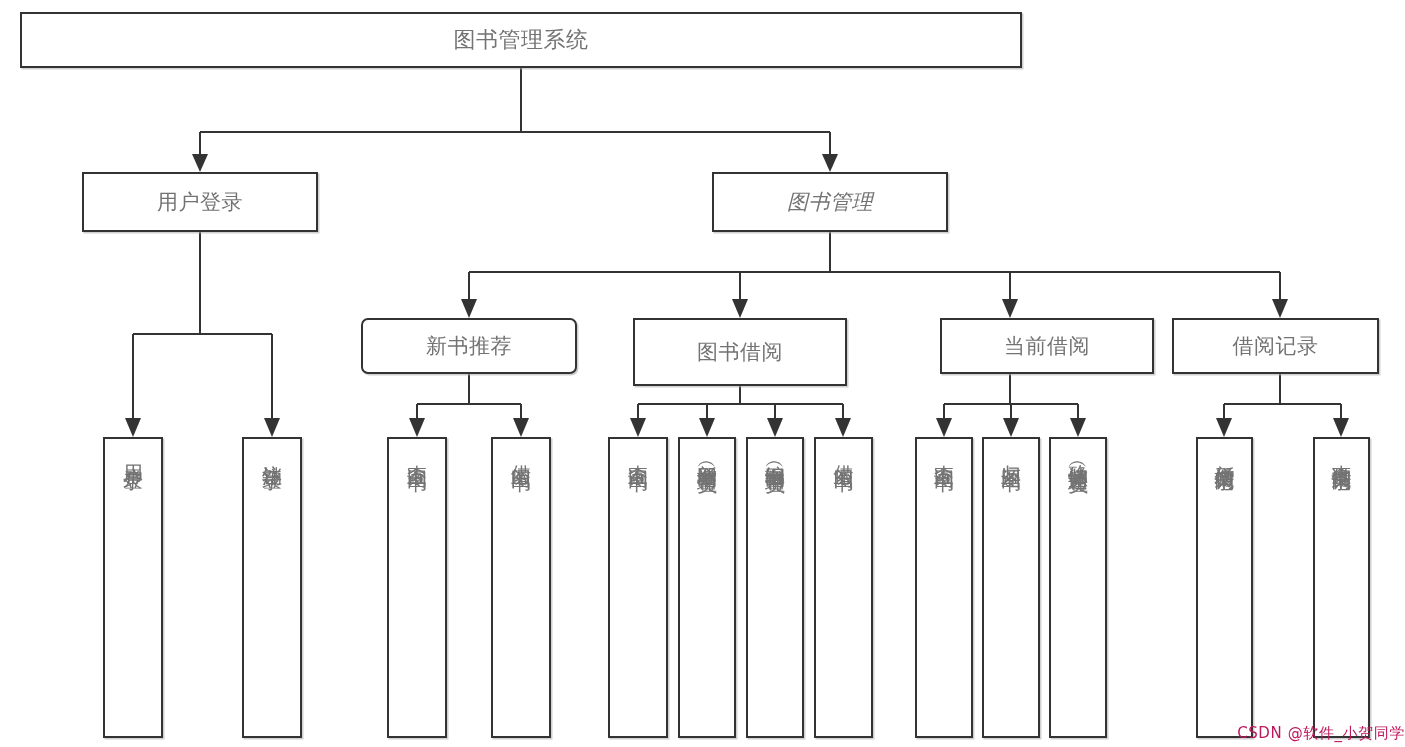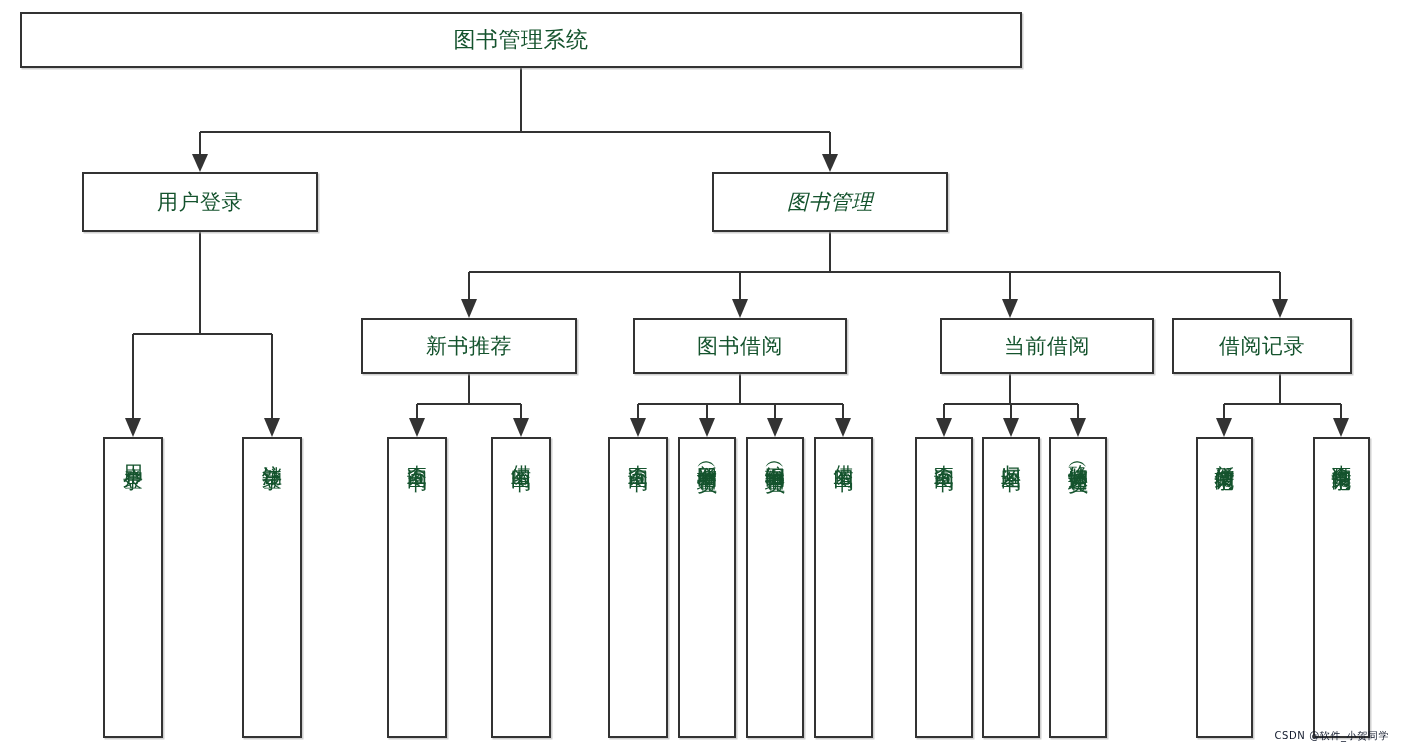--- a/index.html
+++ b/index.html
@@ -34,21 +34,21 @@
   
   .node{
     position:absolute;
     box-sizing:border-box;
     background:#ffffff;
     border:2.6px solid #333333;
     box-shadow:1.5px 1.5px 0 0 rgba(170,170,170,0.55);
     display:flex;
     align-items:center;
     justify-content:center;
-    color:#14532d;
+    color:#737373;
     z-index:2;
   }
   .node .lbl{
     display:block;
     text-align:center;
     line-height:1.18;
     letter-spacing:0.5px;
     white-space:nowrap;
   }
   
@@ -66,24 +66,24 @@
     font-size:20px;
     line-height:1.06;
     letter-spacing:2.5px;
     white-space:nowrap;
   }
   .node.vert.tall .lbl{ letter-spacing:1.5px; }
 
   
   #watermark{
     position:absolute;
-    right:16px;
+    right:0;
     bottom:4px;
-    font-size:10px;
-    color:#0f172a;
+    font-size:15px;
+    color:#be185d;
     letter-spacing:0.6px;
     z-index:5;
     white-space:nowrap;
     font-family:"DejaVu Sans","Liberation Sans",sans-serif;
   }
 </style>
 </head>
 <body>
 
 <div id="canvas">
@@ -168,30 +168,30 @@
     <span class="lbl">图书管理系统</span>
   </div>
 
   <div class="node horiz" style="left:82px; top:172px; width:236px; height:60px;">
     <span class="lbl">用户登录</span>
   </div>
   <div class="node horiz" style="left:712px; top:172px; width:236px; height:60px;font-style:italic;">
     <span class="lbl">图书管理</span>
   </div>
 
-  <div class="node horiz" style="left:361px; top:318px; width:216px; height:56px;">
+  <div class="node horiz" style="left:361px; top:318px; width:216px; height:56px;border-radius:7px;">
     <span class="lbl">新书推荐</span>
   </div>
-  <div class="node horiz" style="left:633px; top:318px; width:214px; height:56px;">
+  <div class="node horiz" style="left:633px; top:318px; width:214px; height:68px;">
     <span class="lbl">图书借阅</span>
   </div>
   <div class="node horiz" style="left:903px; top:318px; width:214px; height:56px;margin-left:37px;">
     <span class="lbl">当前借阅</span>
   </div>
-  <div class="node horiz" style="left:1172px; top:318px; width:180px; height:56px;">
+  <div class="node horiz" style="left:1172px; top:318px; width:207px; height:56px;">
     <span class="lbl">借阅记录</span>
   </div>
 
   <div class="node vert" style="left:103px; top:437px; width:60px; height:301px;">
     <span class="lbl">用户登录</span>
   </div>
   <div class="node vert" style="left:242px; top:437px; width:60px; height:301px;">
     <span class="lbl">注销登录</span>
   </div>
 

